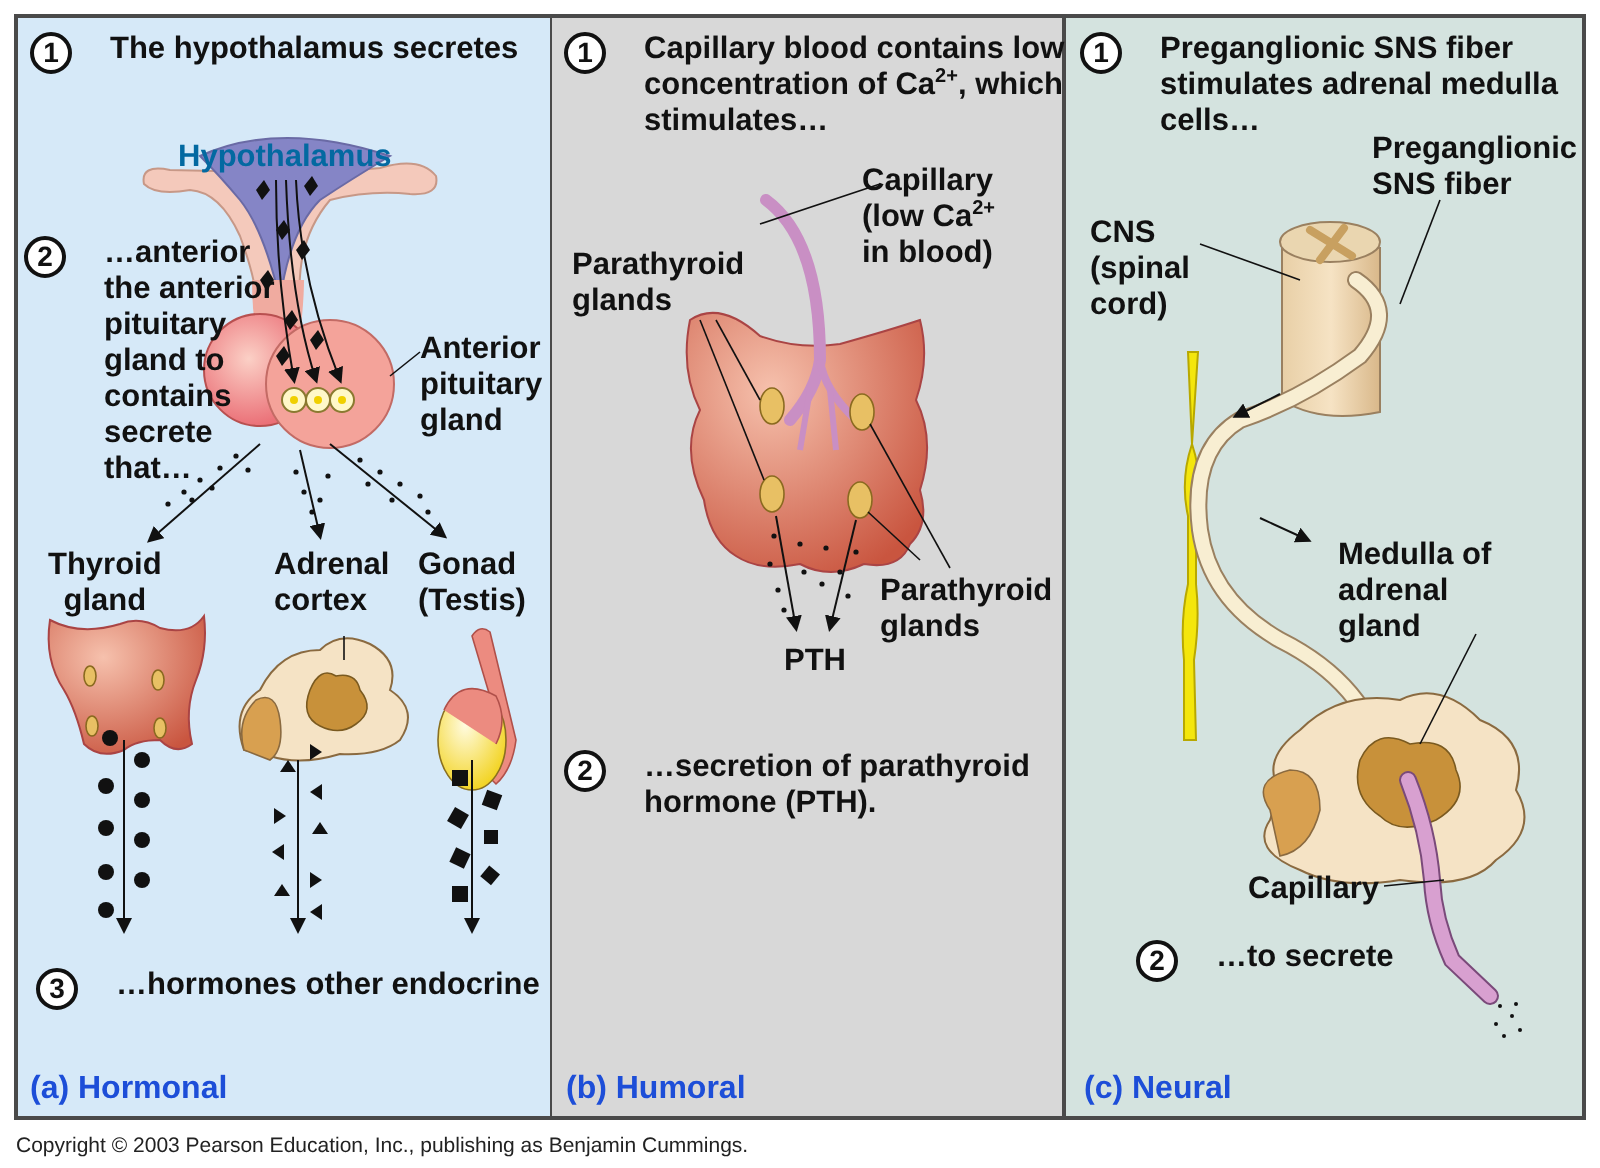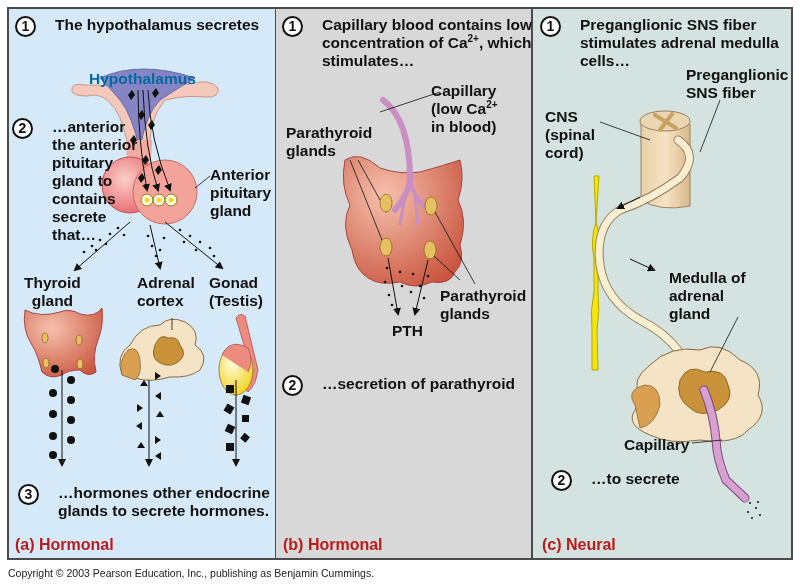--- a/index.html
+++ b/index.html
@@ -5,21 +5,21 @@
   html,body{margin:0;padding:0;background:#ffffff;}
   body{width:800px;height:584px;position:relative;overflow:hidden;font-family:"Liberation Sans","DejaVu Sans",sans-serif;}
   .panel{position:absolute;top:7px;height:553px;box-sizing:border-box;border:2px solid #4a4a4a;}
   #panel-a{left:7px;width:270px;background:#d6e9f8;}
   #panel-b{left:275px;width:258px;background:#d8d8d8;border-left-width:1px;}
   #panel-c{left:532px;width:261px;background:#d4e3df;border-left-width:1px;}
   .txt{position:absolute;font-weight:bold;color:#111;font-size:15.5px;line-height:18px;white-space:nowrap;}
   .step{position:absolute;font-weight:bold;color:#111;font-size:15.5px;line-height:18px;}
   .num{display:inline-block;width:17px;height:17px;border:2px solid #111;border-radius:50%;text-align:center;line-height:17px;font-size:14px;background:#fff;margin-right:3px;vertical-align:top;box-sizing:content-box;}
   .step .lines{display:inline-block;vertical-align:top;margin-left:16px;}
-  .caption{position:absolute;bottom:6px;left:12px;font-weight:900;font-size:16px;color:#b91c1c;}
+  .caption{position:absolute;bottom:6px;left:12px;font-weight:900;font-size:16px;color:#1d4ed8;}
   .copyright{position:absolute;left:8px;top:567px;font-size:10.5px;color:#222;}
   svg.art{position:absolute;left:0;top:0;}
   sup{font-size:10px;line-height:0;}
 </style>
 </head>
 <body>
 
 <div id="panel-a" class="panel"></div>
 
 <div id="panel-b" class="panel"></div>
@@ -260,53 +260,53 @@
 <div class="txt" style="left:24px;top:274px;text-align:center;">
   <span>Thyroid</span><br><span>gland</span>
 </div>
 <div class="txt" style="left:137px;top:274px;">
   <span>Adrenal</span><br><span>cortex</span>
 </div>
 <div class="txt" style="left:209px;top:274px;">
   <span>Gonad</span><br><span>(Testis)</span>
 </div>
 <div class="step" style="left:18px;top:484px;">
-  <span class="num">3</span><span class="lines"><span>…hormones other endocrine</span><br><span>glands to secrete hormones.</span></span>
+  <span class="num">3</span><span class="lines"><span>…hormones other endocrine</span><br></span>
 </div>
 <div class="caption" style="left:15px;top:536px;bottom:auto;">(a)  Hormonal</div>
 
 <div class="step" style="left:282px;top:16px;">
   <span class="num">1</span><span class="lines"><span>Capillary blood contains low</span><br><span>concentration of Ca</span><sup>2+</sup><span>, which</span><br><span>stimulates…</span></span>
 </div>
 <div class="txt" style="left:431px;top:82px;">
   <span>Capillary</span><br><span>(low Ca</span><sup>2+</sup><br><span>in blood)</span>
 </div>
 <div class="txt" style="left:286px;top:124px;">
   <span>Parathyroid</span><br><span>glands</span>
 </div>
 <div class="txt" style="left:440px;top:287px;">
   <span>Parathyroid</span><br><span>glands</span>
 </div>
 <div class="txt" style="left:392px;top:322px;">PTH</div>
 <div class="step" style="left:282px;top:375px;">
-  <span class="num">2</span><span class="lines"><span>…secretion of parathyroid</span><br></span>
-</div>
-<div class="caption" style="left:283px;top:536px;bottom:auto;">(b)  Hormonal</div>
+  <span class="num">2</span><span class="lines"><span>…secretion of parathyroid</span><br><span>hormone (PTH).</span></span>
+</div>
+<div class="caption" style="left:283px;top:536px;bottom:auto;">(b)  Humoral</div>
 
 <div class="step" style="left:540px;top:16px;">
   <span class="num">1</span><span class="lines"><span>Preganglionic SNS fiber</span><br><span>stimulates adrenal medulla</span><br><span>cells…</span></span>
 </div>
 <div class="txt" style="left:686px;top:66px;">
   <span>Preganglionic</span><br><span>SNS fiber</span>
 </div>
 <div class="txt" style="left:545px;top:108px;">
   <span>CNS</span><br><span>(spinal</span><br><span>cord)</span>
 </div>
 <div class="txt" style="left:669px;top:233px;margin-top:36px;">
   <span>Medulla of</span><br><span>adrenal</span><br><span>gland</span>
 </div>
 <div class="txt" style="left:624px;top:436px;">Capillary</div>
-<div class="step" style="left:551px;top:470px;">
+<div class="step" style="left:568px;top:470px;">
   <span class="num">2</span><span class="lines"><span>…to secrete</span><br></span>
 </div>
 <div class="caption" style="left:542px;top:536px;bottom:auto;">(c)  Neural</div>
 
 <div class="copyright">Copyright © 2003 Pearson Education, Inc., publishing as Benjamin Cummings.</div>
 
 </body></html>

